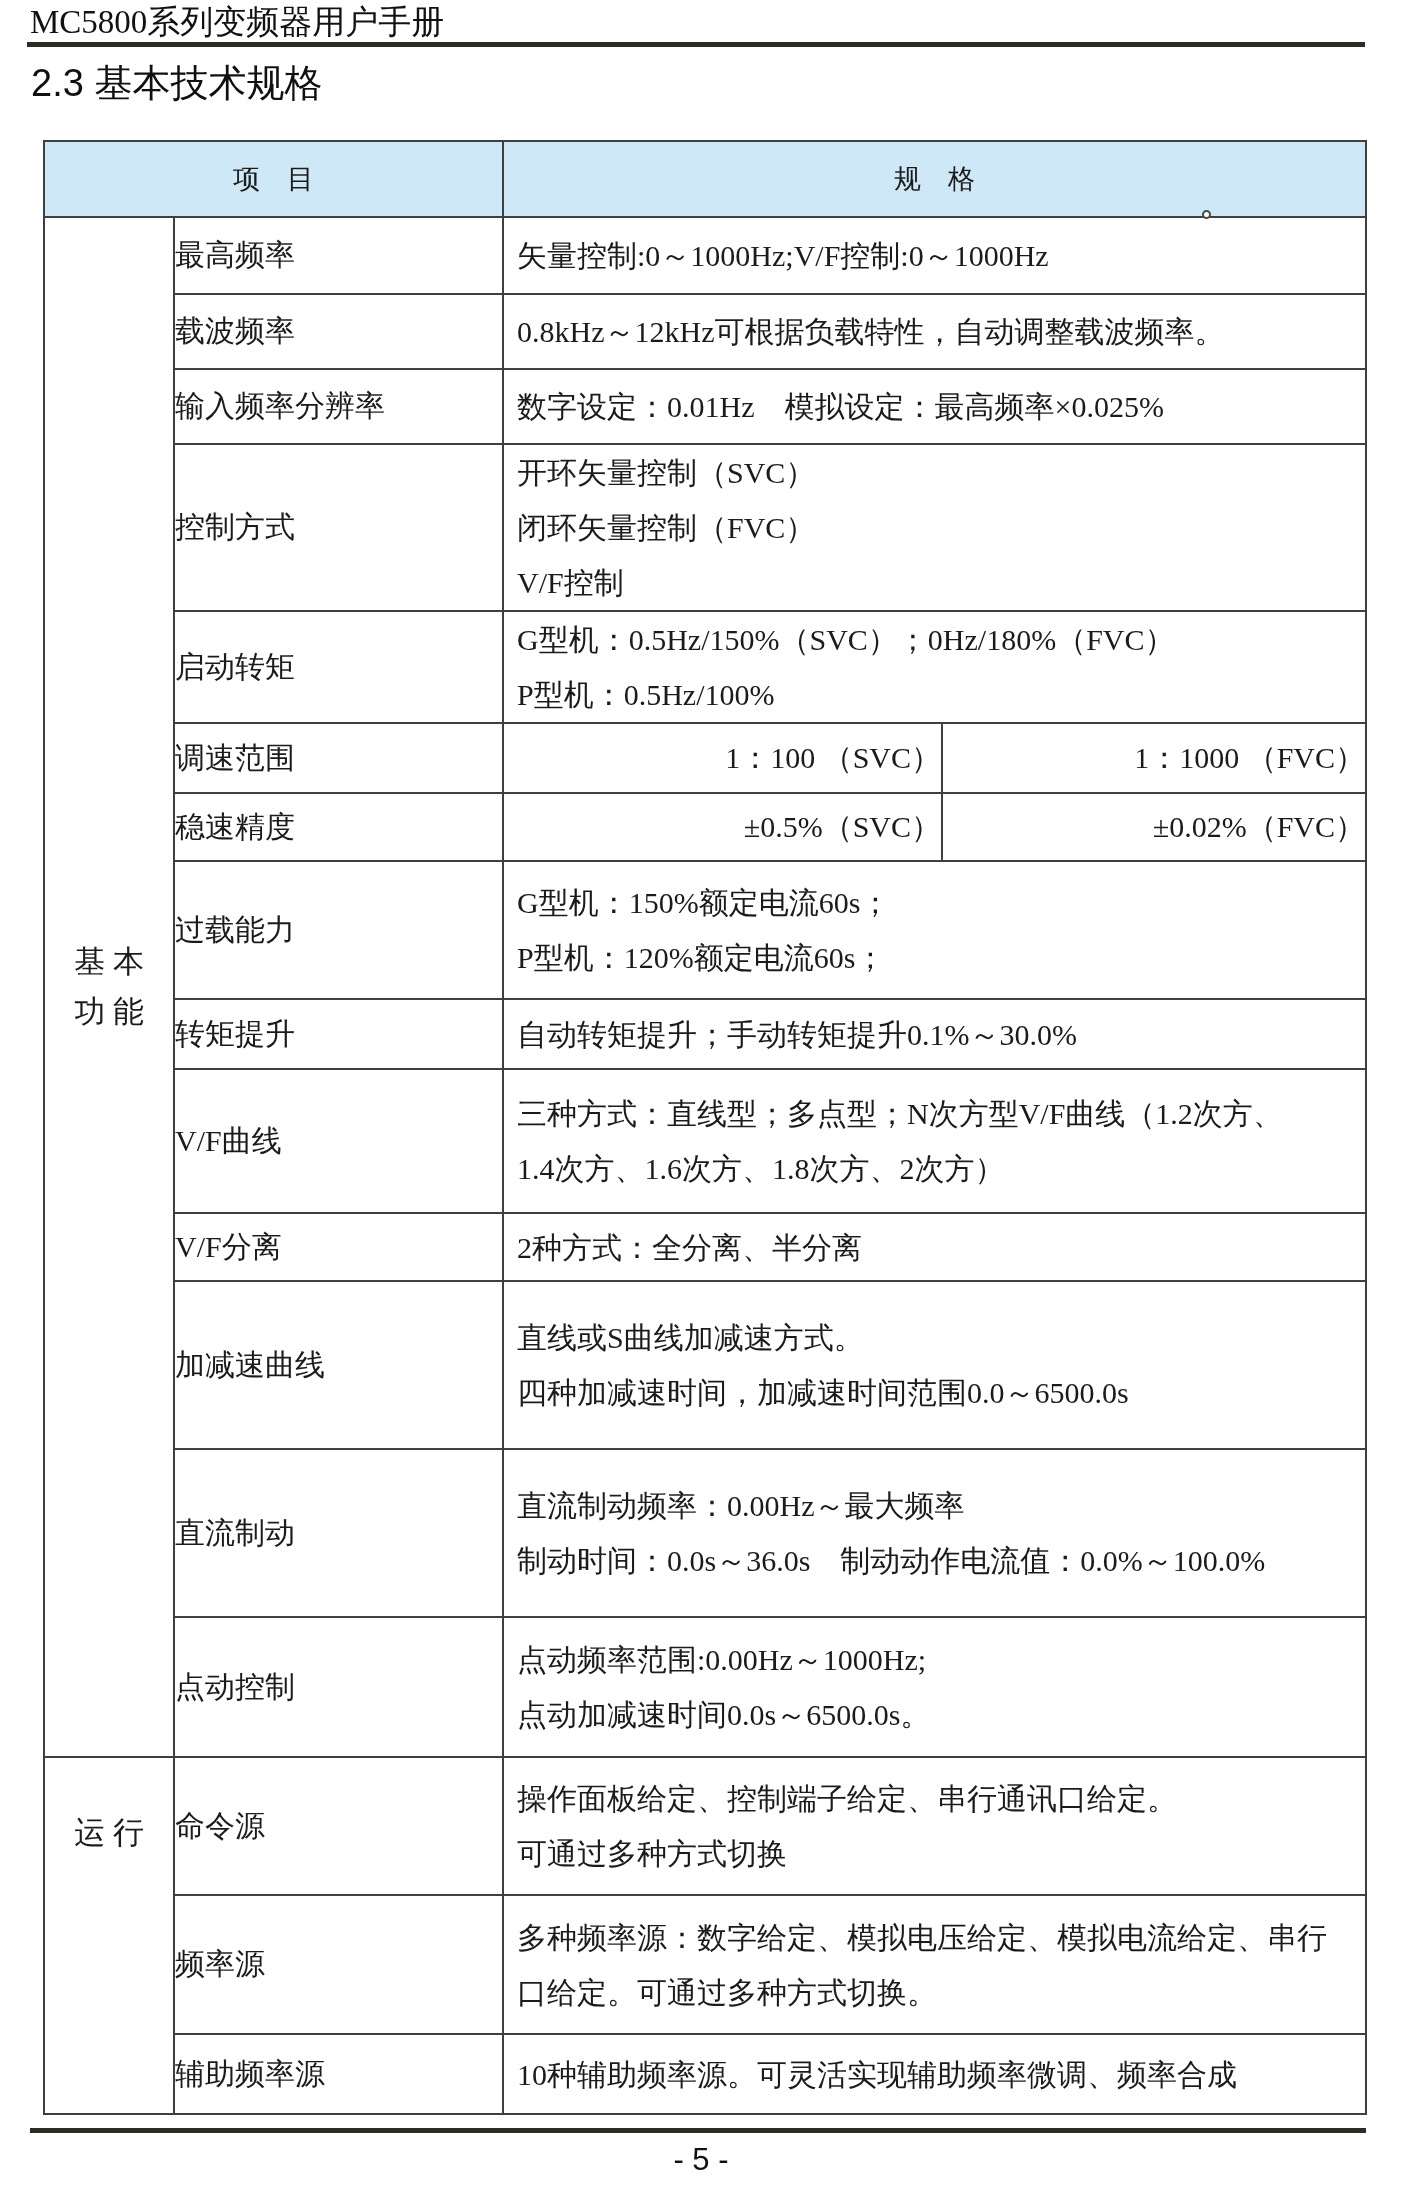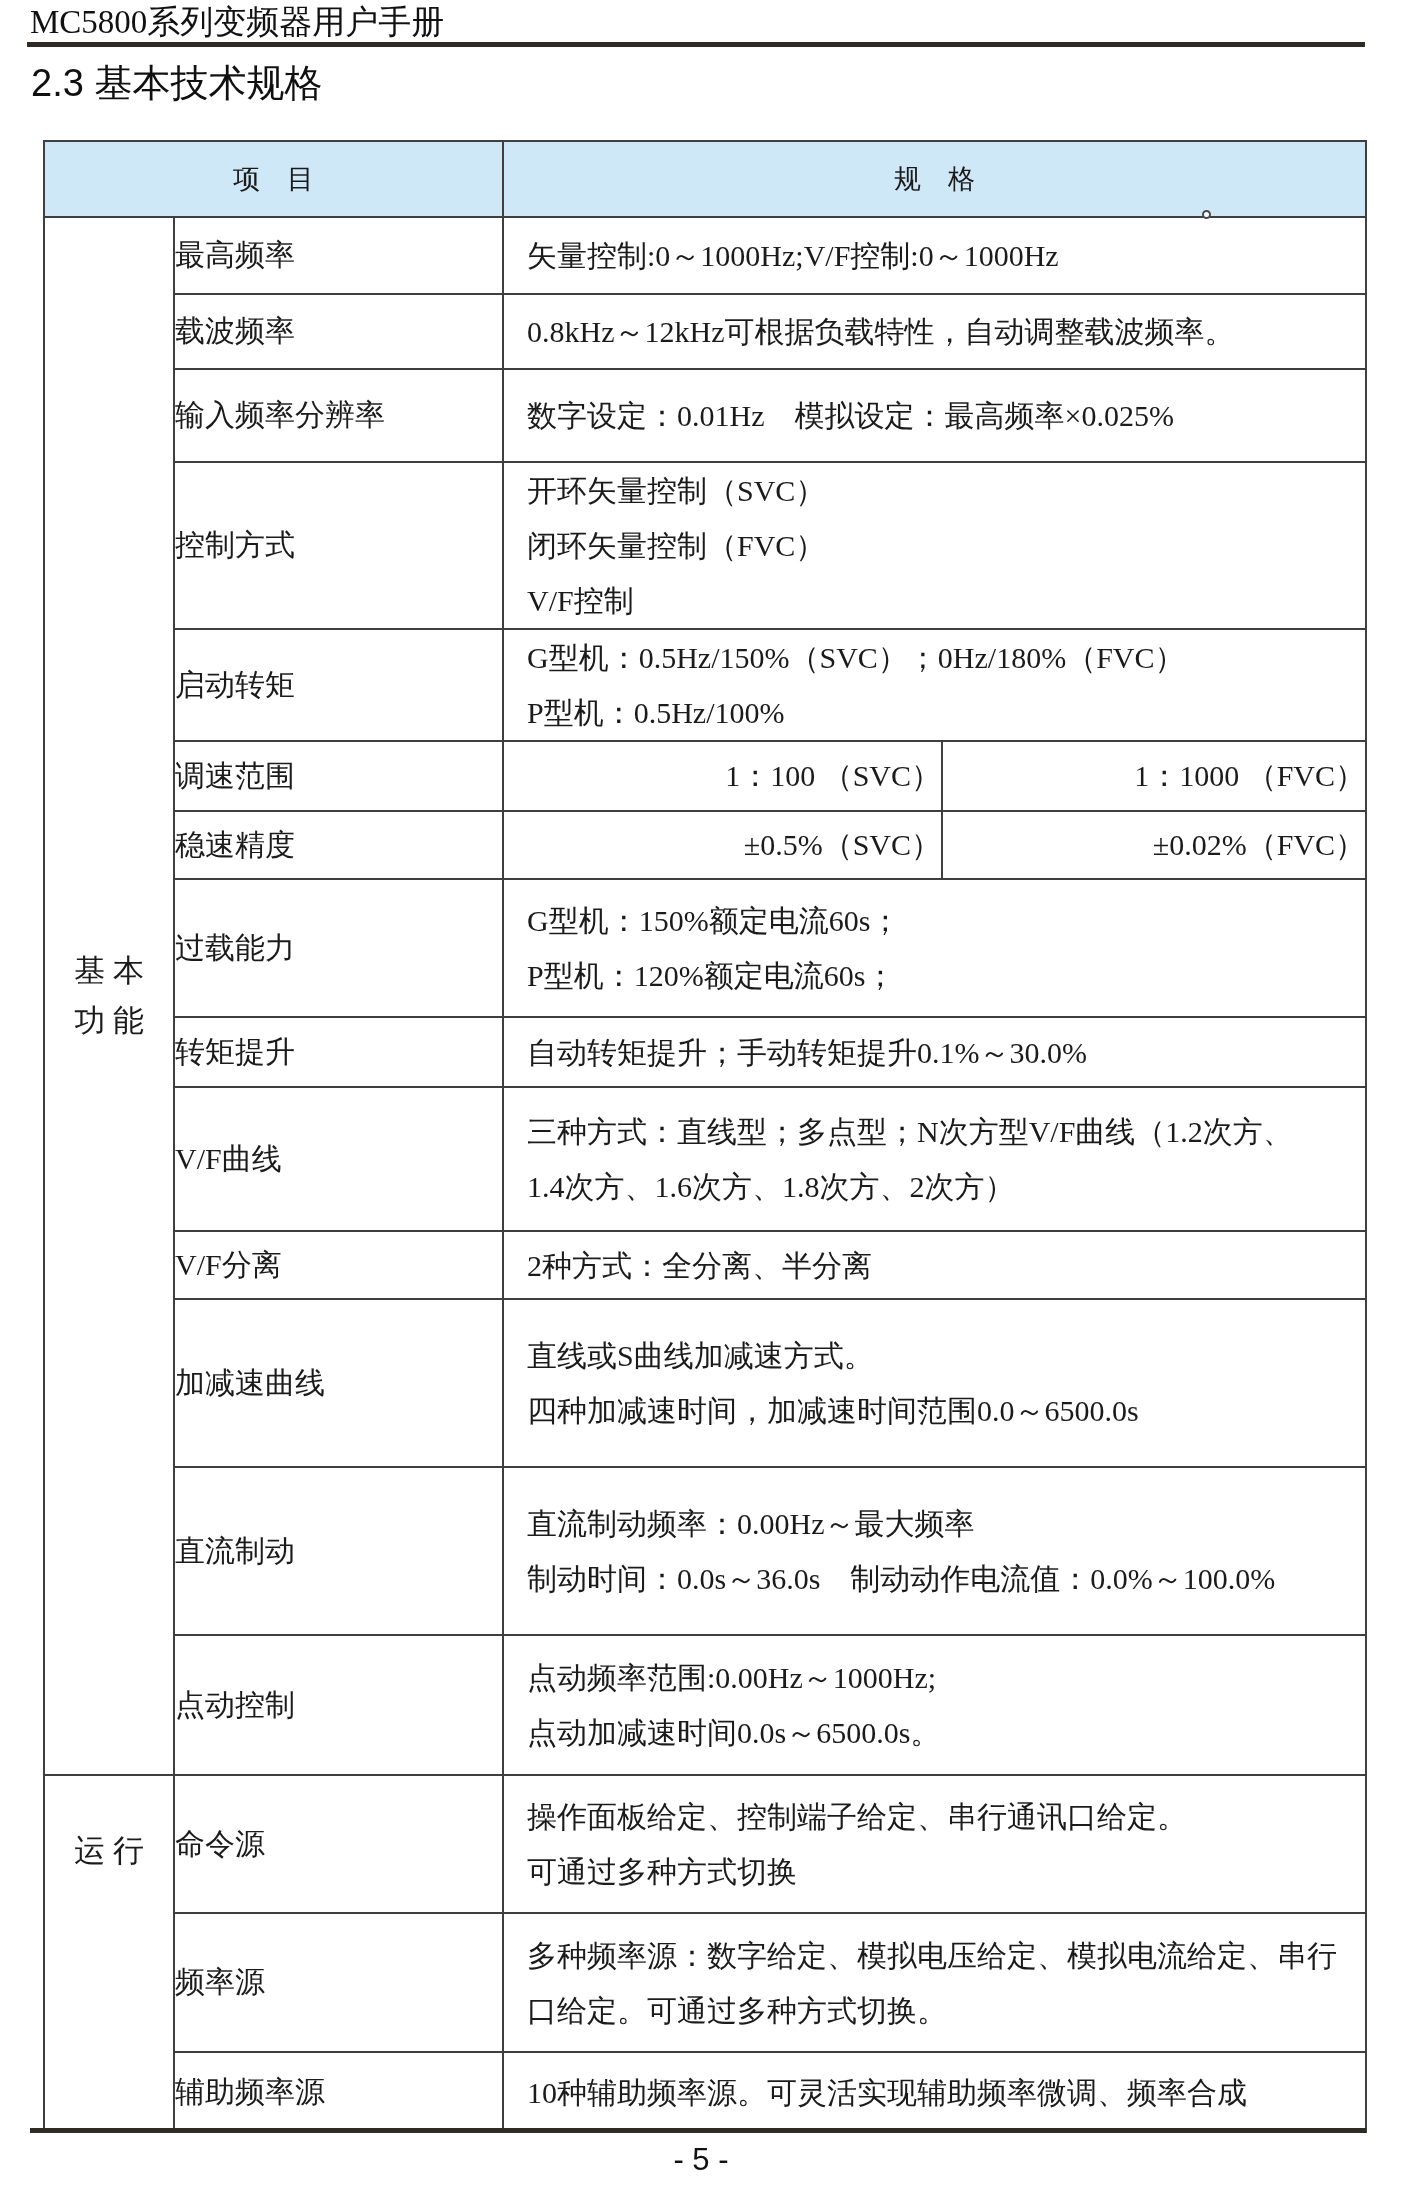--- a/index.html
+++ b/index.html
@@ -48,21 +48,21 @@
   }
   td.group{
     text-align:center;font-size:31px;color:var(--text);
   }
   td.group .gline{line-height:50px;}
   td.group-run{vertical-align:top;padding-top:50px;}
   td.item{
     font-size:30px;padding-left:0;color:var(--text);
   }
   td.spec{
-    font-size:30px;padding-left:23px;color:var(--text);
+    font-size:30px;padding-left:13px;color:var(--text);
   }
   td.spec .line{line-height:55px;}
   td.spec-center{
     font-size:30px;text-align:right;padding-left:0;color:var(--text);
   }
   .stray-mark{
     position:absolute;left:1202px;top:210px;
     width:9px;height:9px;border:2px solid #4a4a4a;border-radius:50%;
     background:#ffffff;box-sizing:border-box;
   }
@@ -110,21 +110,21 @@
       </td>
     </tr>
 
     <tr style="height:75px">
       <td class="item">载波频率</td>
       <td class="spec" colspan="2">
         <div class="line">0.8kHz～12kHz可根据负载特性，自动调整载波频率。</div>
       </td>
     </tr>
 
-    <tr style="height:93px">
+    <tr style="height:75px">
       <td class="item">输入频率分辨率</td>
       <td class="spec" colspan="2">
         <div class="line">数字设定：0.01Hz　模拟设定：最高频率×0.025%</div>
       </td>
     </tr>
 
     <tr style="height:167px">
       <td class="item">控制方式</td>
       <td class="spec" colspan="2">
         <div class="line">开环矢量控制（SVC）</div>

